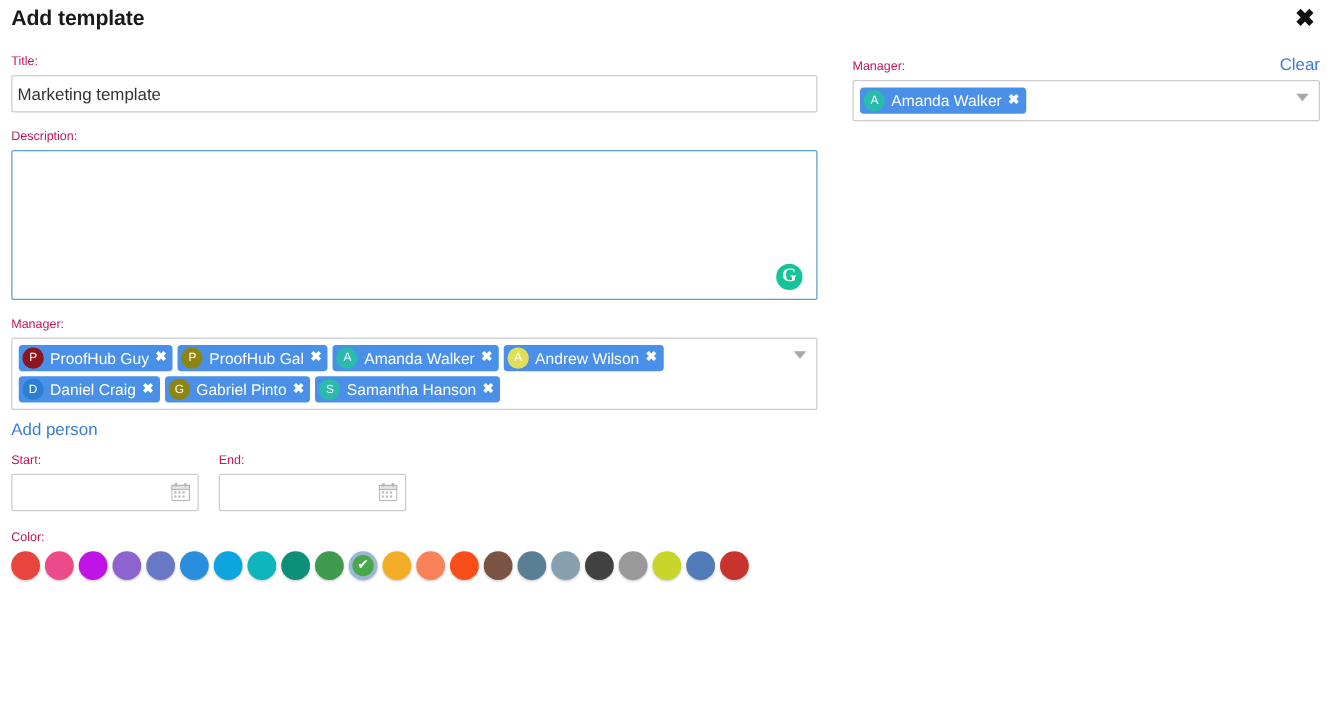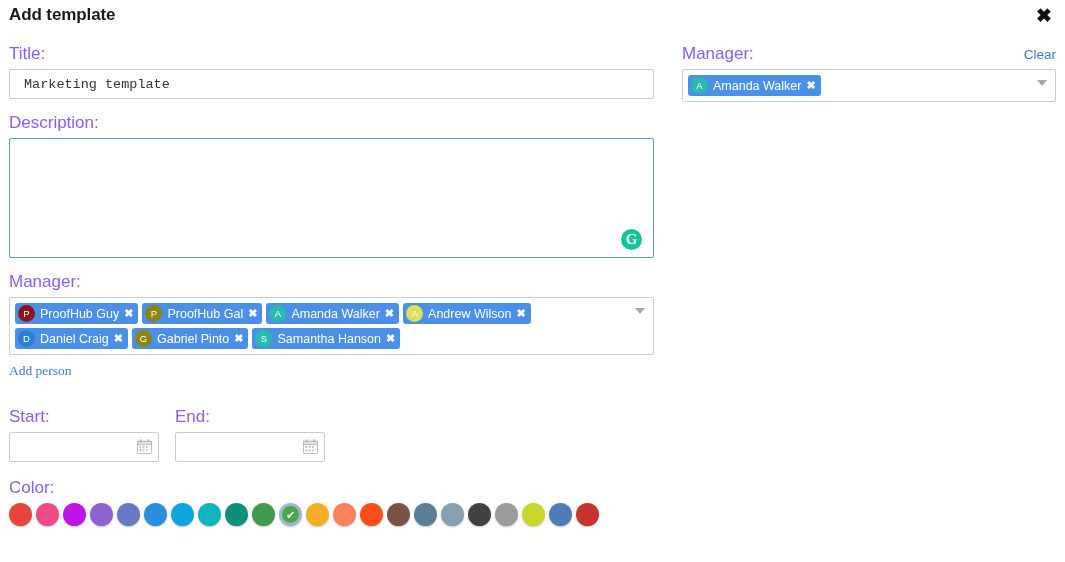--- a/index.html
+++ b/index.html
@@ -44,33 +44,33 @@
   }
 
   
   .left-col {
     position: absolute;
     left: 9px;
     top: 44px;
     width: 645px;
   }
   .field-label {
-    font-size: 17px;
-    color: #8b5cf6;
+    font-size: 10px;
+    color: #be185d;
     margin-bottom: 5px;
     display: block;
   }
   .text-input {
     box-sizing: border-box;
     width: 100%;
     height: 30px;
     border: 1px solid #cccccc;
     border-radius: 2px;
-    padding: 0 14px;
-    font-family: Liberation Mono, monospace;
+    padding: 0 4px;
+    font-family: Liberation Sans, sans-serif;
     font-size: 13.5px;
     color: #333333;
     outline: none;
     background: #ffffff;
   }
   .block-gap { margin-bottom: 14px; }
 
   
   .desc-wrap {
     position: relative;
@@ -304,21 +304,21 @@
         </div>
         <div class="chip">
           <span class="chip-avatar" style="background: rgb(43, 187, 173);">S</span>
           <span class="chip-label">Samantha Hanson</span>
           <span class="chip-remove">✖</span>
         </div>
         <div class="token-caret"></div>
     </div>
   </div>
 
-  <div style="margin-top:8px; margin-bottom:28px;font-family:Liberation Serif, serif;">
+  <div style="margin-top:8px; margin-bottom:12px;">
     <span class="link-text">Add person</span>
   </div>
 
   <div class="dates-row">
     <div class="date-group">
       <label class="field-label">Start:</label>
       <div class="date-wrap">
         <input class="date-input" type="text" value="" style="">
         <svg class="cal-icon" viewBox="0 0 16 16">
           <rect x="0.5" y="2.5" width="15" height="13" rx="1" fill="#ffffff" stroke="#b6b6b6"></rect>

